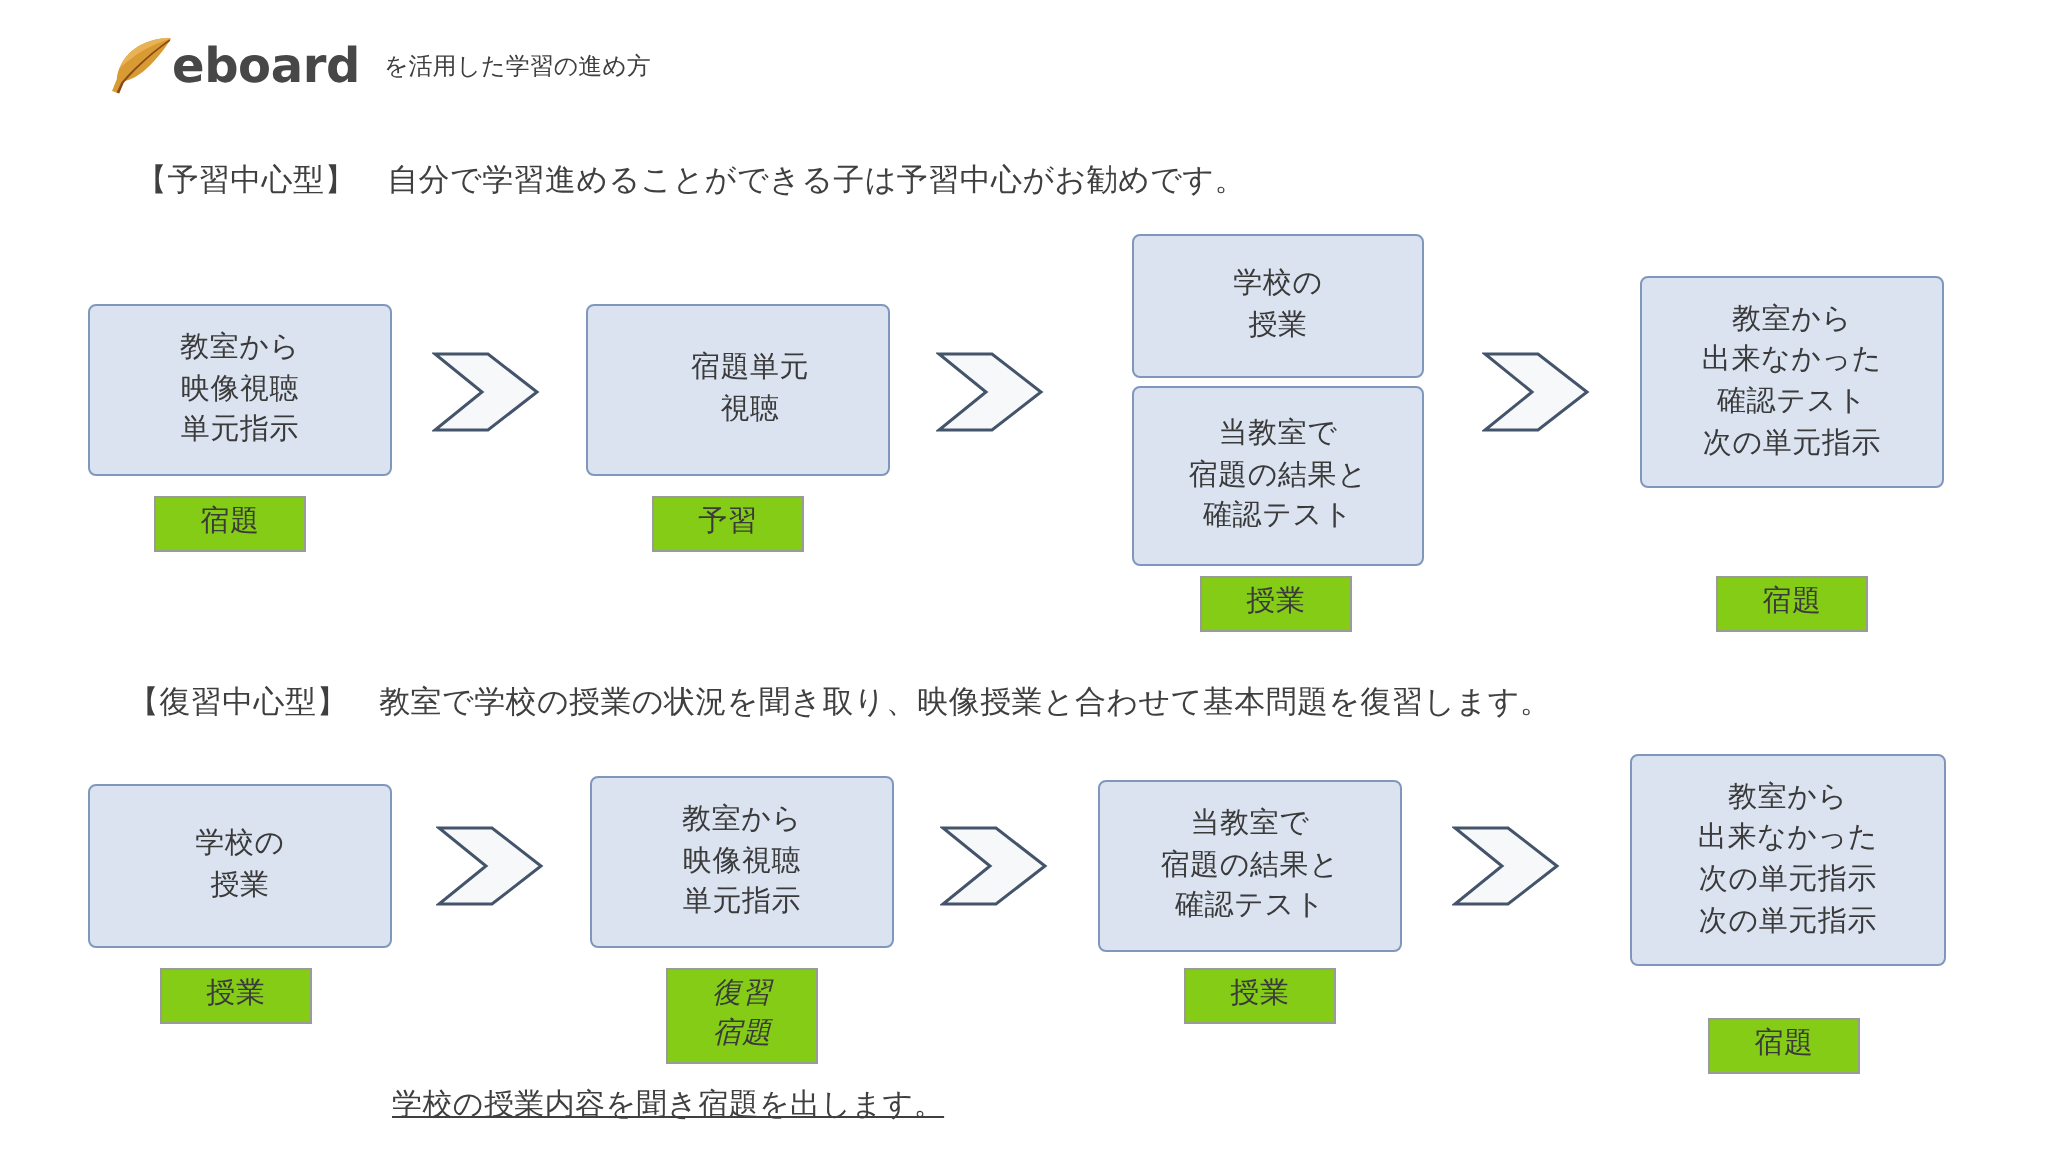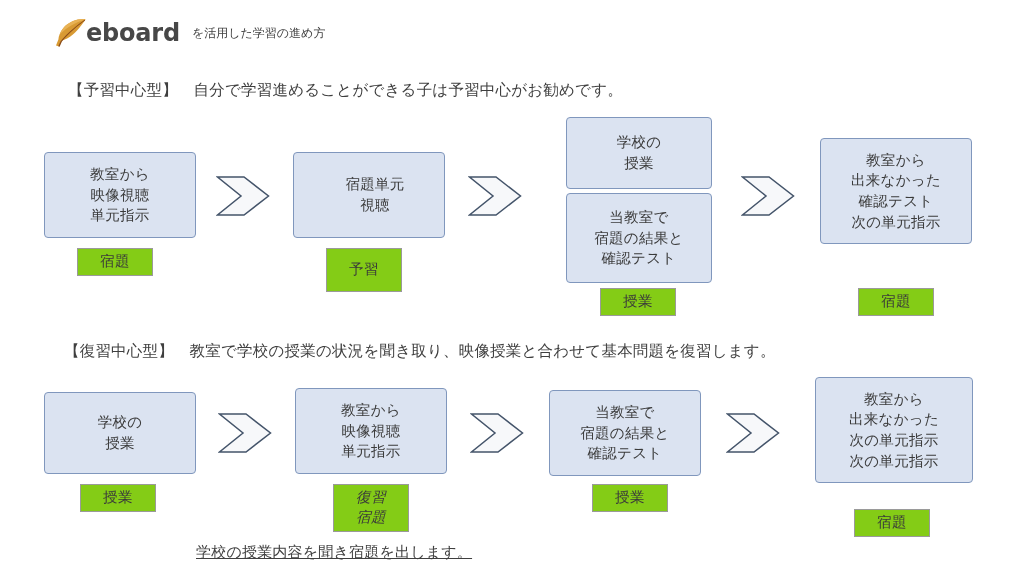--- a/index.html
+++ b/index.html
@@ -139,21 +139,21 @@
 </div>
 
 <svg class="chevron" style="left:216px; top:175px;" width="54" height="42" viewBox="0 0 54 42">
   <path d="M1.5 2 H28 L52.5 21 L28 40 H1.5 L25 21 Z" fill="#f7f8fa" stroke="#44546a" stroke-width="1.5" stroke-linejoin="miter"></path>
 </svg>
 
 <div class="node-box" style="left:293px; top:152px; width:152px; height:86px;padding-left:12px;">
   <span class="ln">宿題単元</span>
   <span class="ln">視聴</span>
 </div>
-<div class="tag" style="left:326px; top:248px; width:76px; height:44px;">
+<div class="tag" style="left:326px; top:248px; width:76px; height:28px;">
   <span class="ln">予習</span>
 </div>
 
 <svg class="chevron" style="left:468px; top:175px;" width="54" height="42" viewBox="0 0 54 42">
   <path d="M1.5 2 H28 L52.5 21 L28 40 H1.5 L25 21 Z" fill="#f7f8fa" stroke="#44546a" stroke-width="1.5" stroke-linejoin="miter"></path>
 </svg>
 
 <div class="node-box" style="left:566px; top:117px; width:146px; height:72px;">
   <span class="ln">学校の</span>
   <span class="ln">授業</span>

